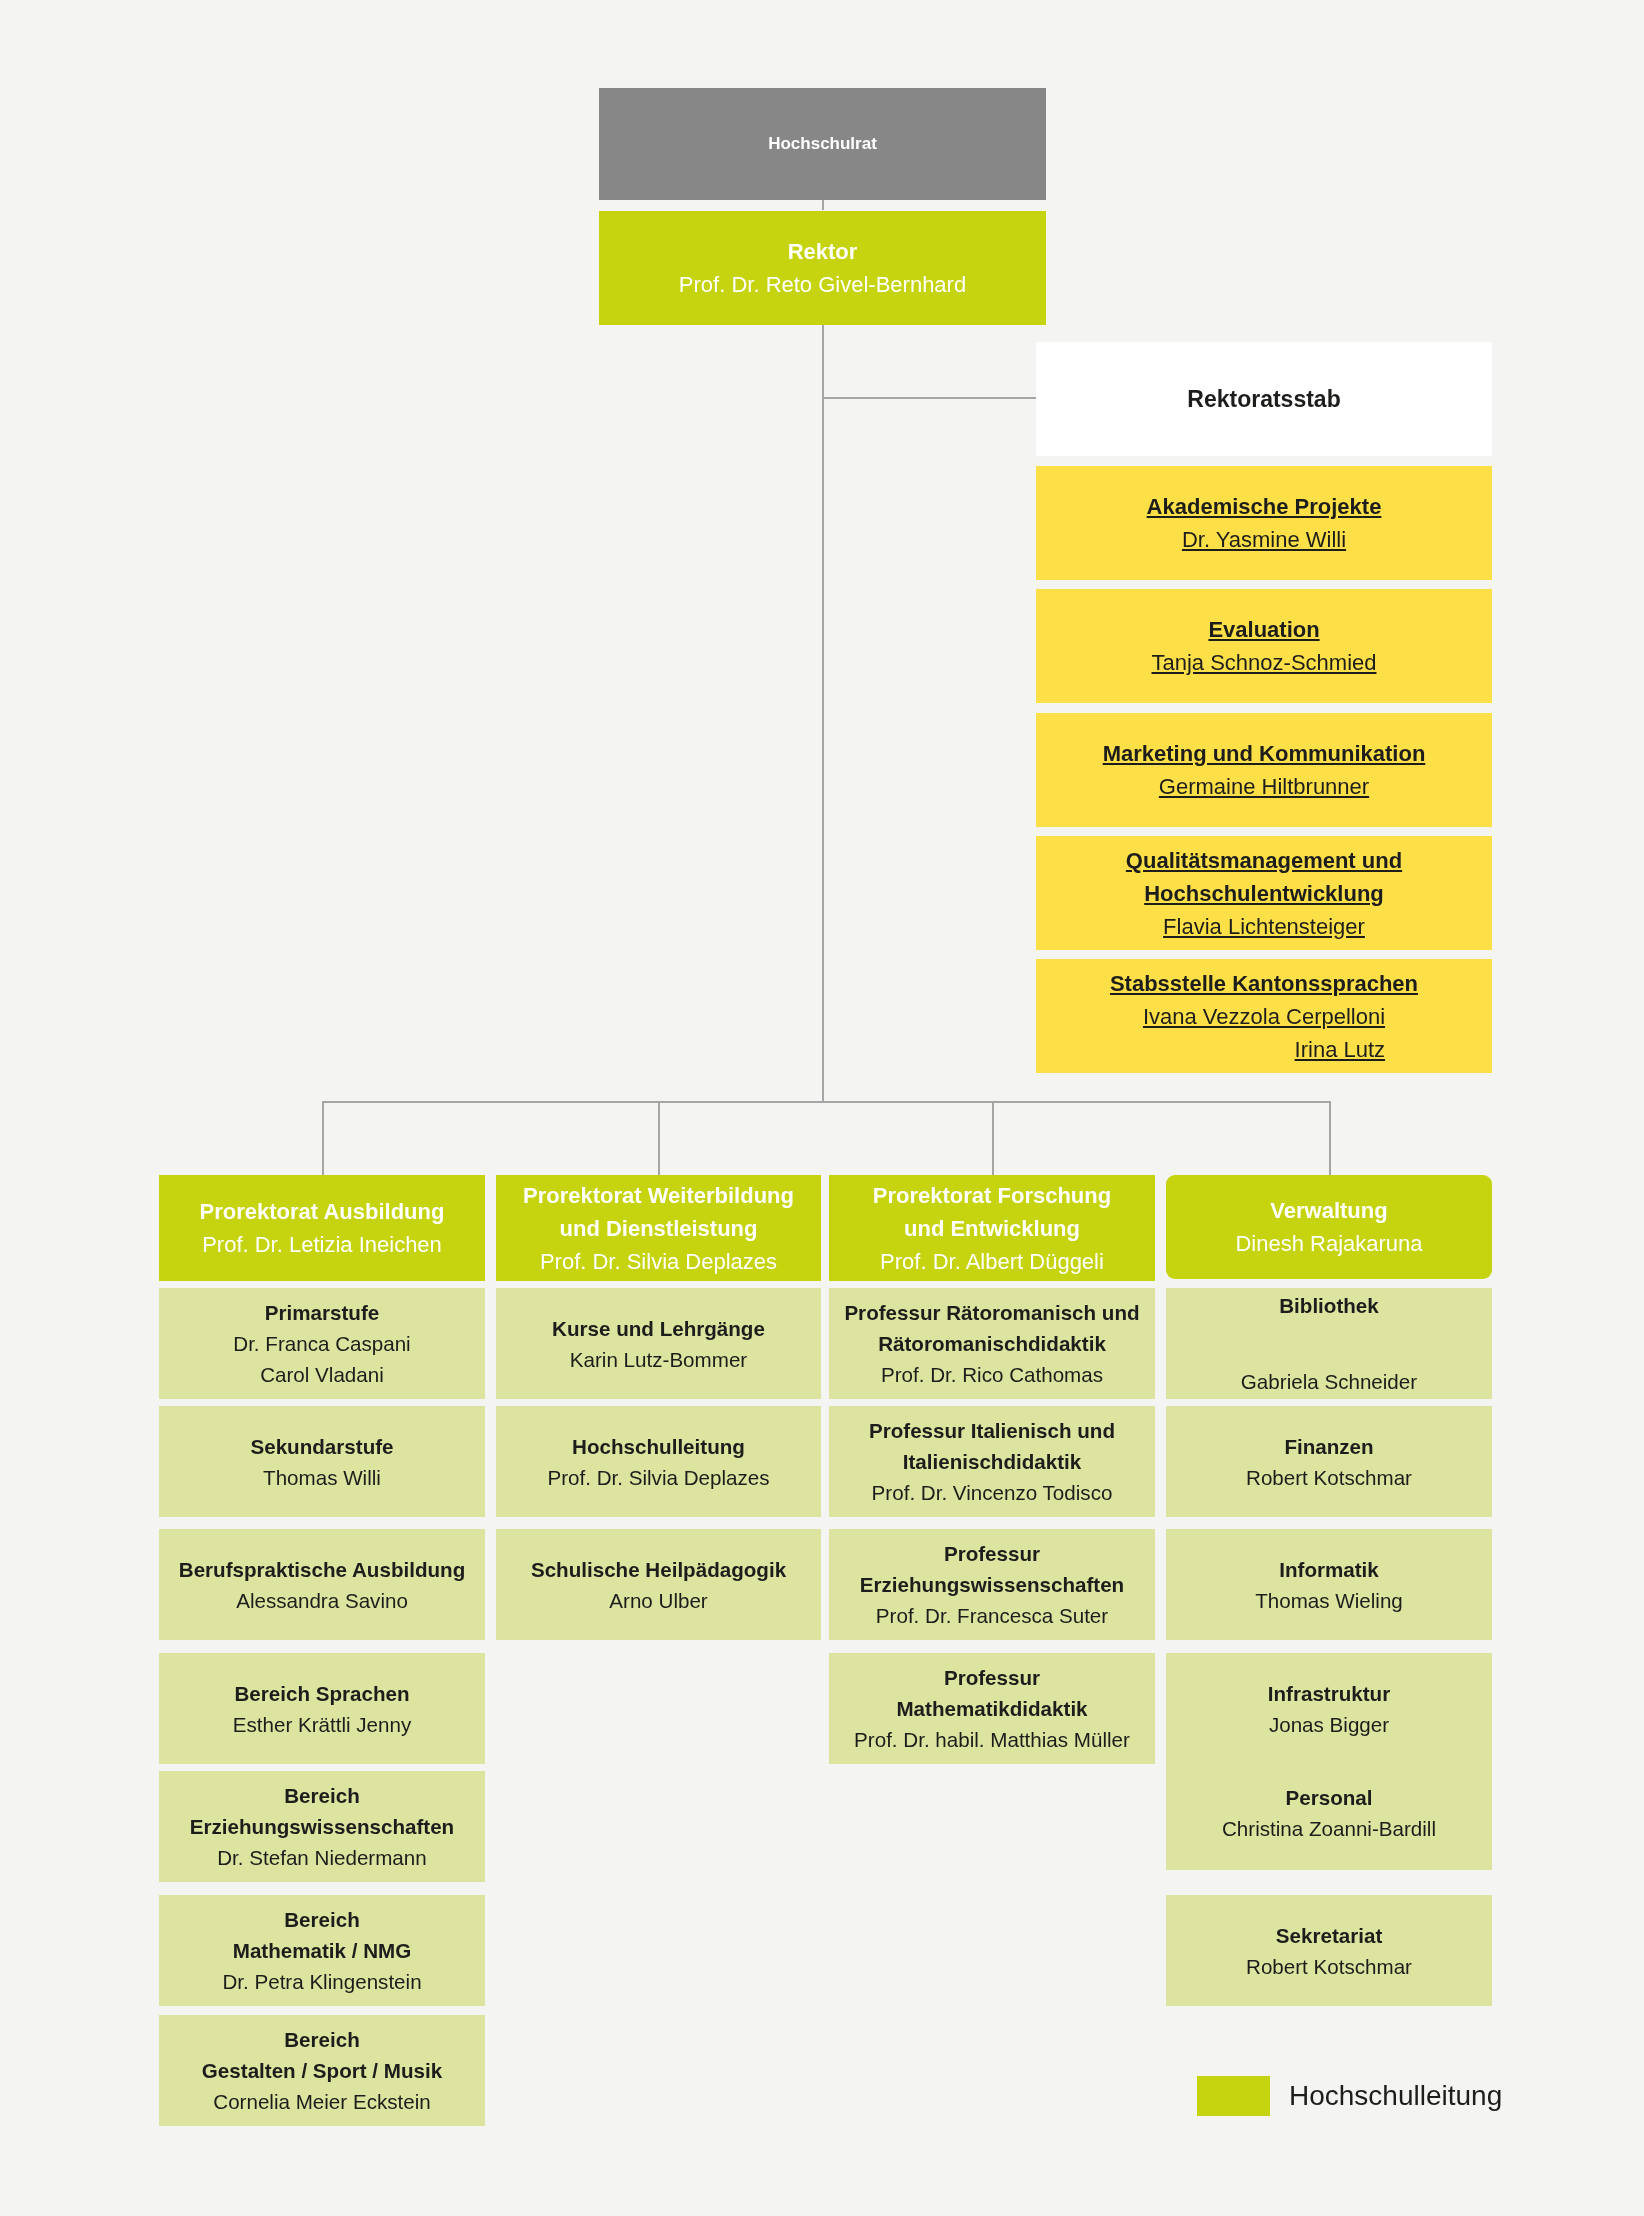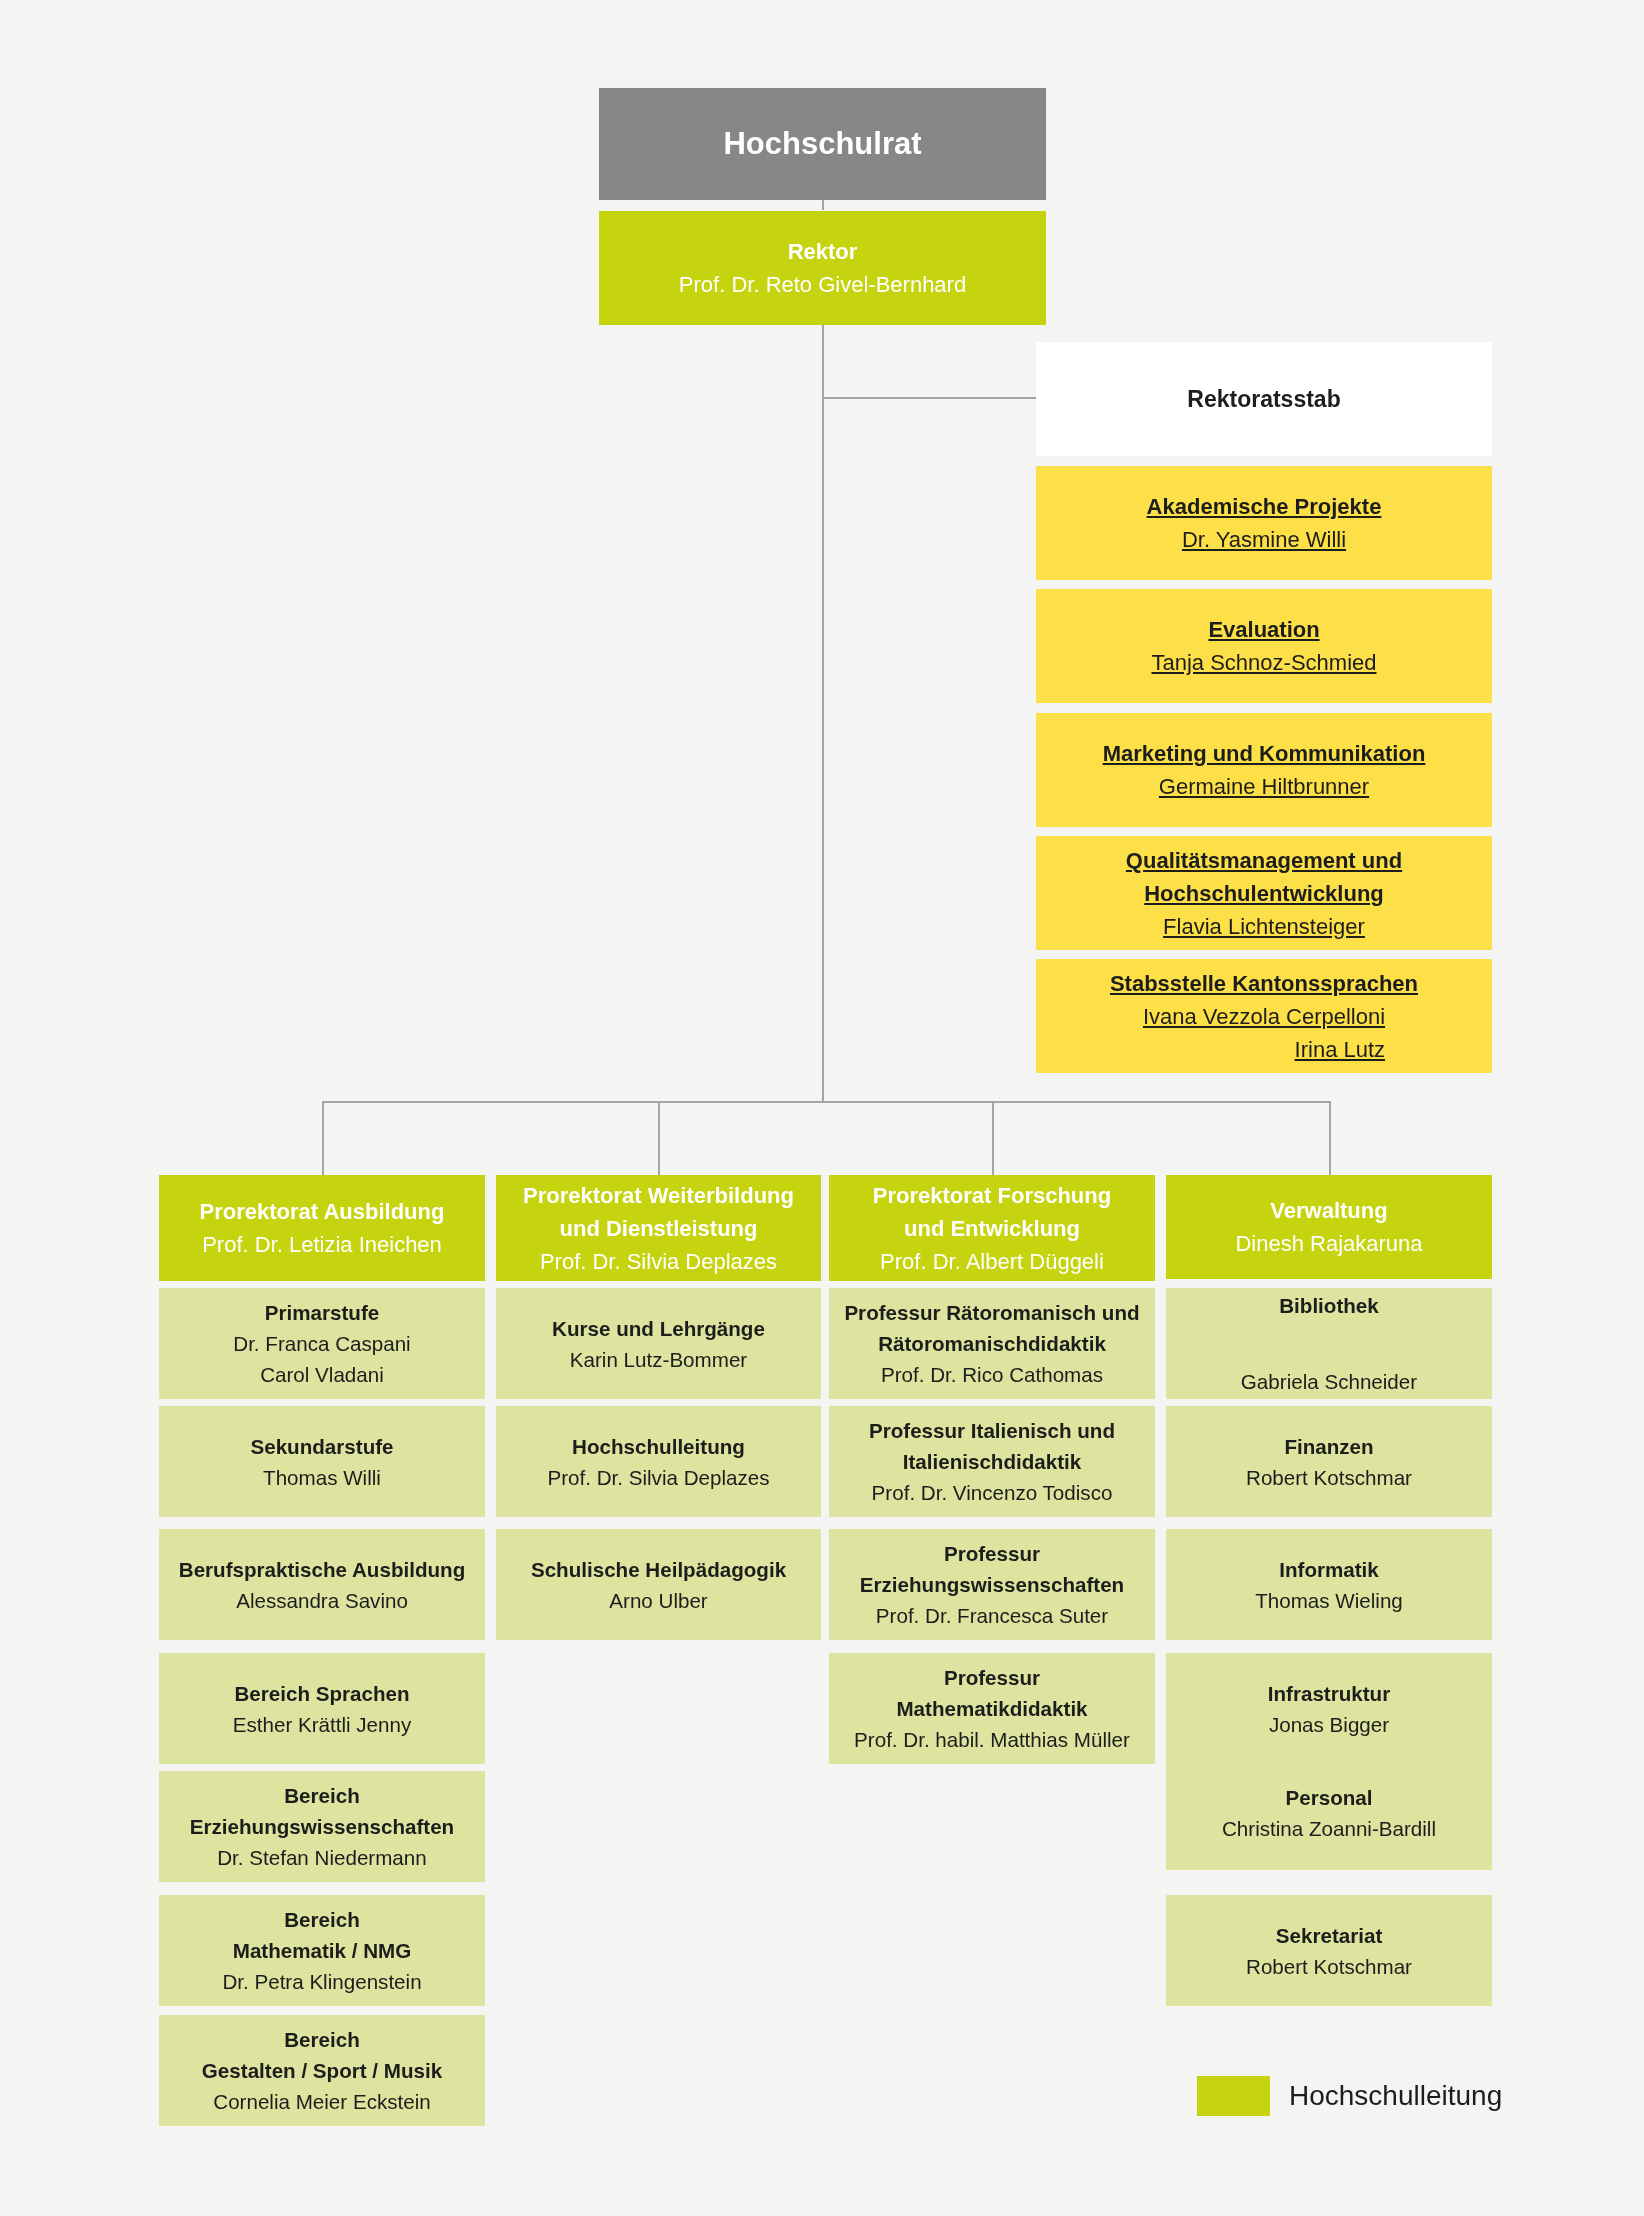--- a/index.html
+++ b/index.html
@@ -18,21 +18,21 @@
     position:absolute;
     display:flex;
     flex-direction:column;
     align-items:center;
     justify-content:center;
     text-align:center;
   }
   .box .t{font-weight:bold;white-space:pre-line;}
   .box .n{font-weight:normal;white-space:pre-line;}
 
-  .board{background:#878787;color:#ffffff;font-size:31px;line-height:34px;}
+  .board{background:#878787;color:#ffffff;font-size:17px;line-height:34px;}
   .leader{background:#c6d30f;color:#ffffff;font-size:22px;line-height:33px;}
   .staffhead{background:#ffffff;color:#1d1d1b;font-size:23px;line-height:34px;}
   .staffunit{background:#fde047;color:#1d1d1b;font-size:22px;line-height:33px;text-decoration:underline;}
   .unit{background:#dde4a0;color:#1d1d1b;font-size:20.6px;line-height:31px;}
 
   .line{position:absolute;background:#a5a5a5;}
 
   .legend-swatch{position:absolute;left:1197px;top:2076px;width:73px;height:40px;background:#c6d30f;}
   .legend-label{
     position:absolute;left:1289px;top:2076px;height:40px;
@@ -96,21 +96,21 @@
   <div class="box leader" style="left:496px;top:1175px;width:325px;height:106px;">
     <span class="t">Prorektorat Weiterbildung
 und Dienstleistung</span>
     <span class="n">Prof. Dr. Silvia Deplazes</span>
   </div>
   <div class="box leader" style="left:829px;top:1175px;width:326px;height:106px;">
     <span class="t">Prorektorat Forschung
 und Entwicklung</span>
     <span class="n">Prof. Dr. Albert Düggeli</span>
   </div>
-  <div class="box leader" style="left:1166px;top:1175px;width:326px;height:104px;">
+  <div class="box leader" style="left:1166px;top:1175px;width:326px;height:104px;border-radius:9px;">
     <span class="t">Verwaltung</span>
     <span class="n">Dinesh Rajakaruna</span>
   </div>
 
   <div class="box unit" style="left:159px;top:1288px;width:326px;height:111px;">
     <span class="t">Primarstufe</span>
     <span class="n">Dr. Franca Caspani
 Carol Vladani</span>
   </div>
   <div class="box unit" style="left:159px;top:1406px;width:326px;height:111px;">

